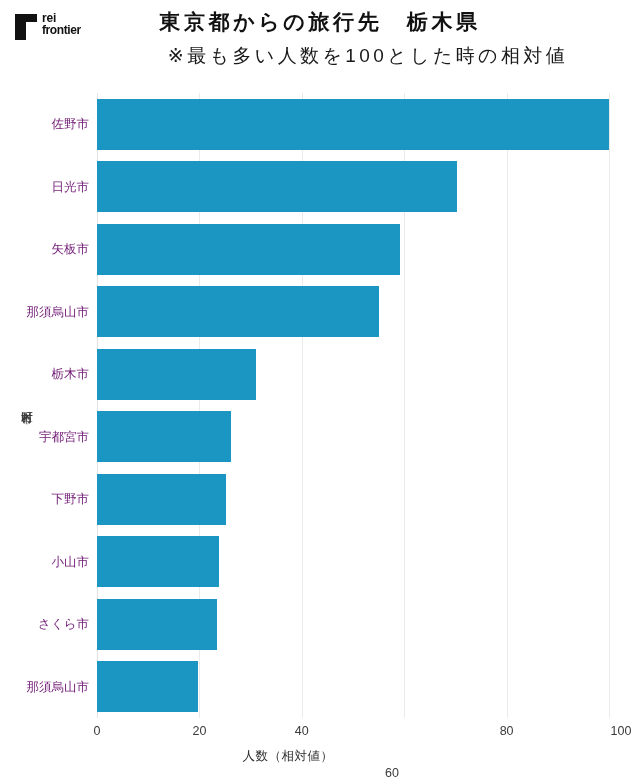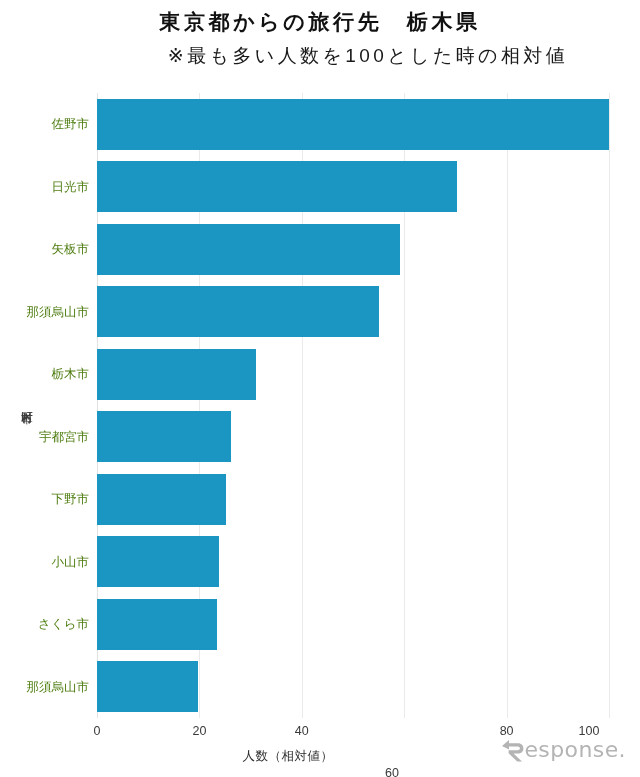--- a/index.html
+++ b/index.html
@@ -121,21 +121,21 @@
     position: absolute;
     left: 0;
     top: 13px;
     width: 97px;
     height: 625px;
   }
   .ytick {
     position: absolute;
     right: 8px;
     font-size: 12.5px;
-    color: #4d7c0f;
+    color: #701a75;
     white-space: nowrap;
     text-align: right;
     transform: translateY(-50%);
   }
   .yaxis-title {
     position: absolute;
     left: 19px;
     top: 310px;
     font-size: 11.5px;
     color: #3a3a3a;
@@ -194,20 +194,29 @@
     font-family: "DejaVu Sans", sans-serif;
     margin-left: -1px;
     line-height: 1;
   }
 </style>
 </head>
 <body>
 
 <div class="header">
 
+  <div class="logo">
+    <svg class="logo-mark" viewBox="0 0 24 28">
+      <path d="M1 1 H23 L23 9 H12 V27 H1 Z" fill="#111111"></path>
+    </svg>
+    <div class="logo-text">
+      <span class="l1">rei</span>
+      <span class="l2">frontier</span>
+    </div>
+  </div>
 
   <div class="title">東京都からの旅行先　栃木県</div>
   <div class="subtitle">※最も多い人数を100とした時の相対値</div>
 </div>
 
 <div class="chart">
 
   <div class="ylabel-wrap">
     <div class="yaxis-title">市区町村</div>
     <div id="yticks">
@@ -267,24 +276,18 @@
         </div>
       </div>
   </div>
 
   <div class="xticks" id="xticks">
       <div class="xtick" style="left: 0px;">0</div>
       <div class="xtick" style="left: 102.4px;">20</div>
       <div class="xtick" style="left: 204.8px;">40</div>
       <div class="xtick" style="left: 295px; margin-top: 42px;">60</div>
       <div class="xtick" style="left: 409.6px;">80</div>
-      <div class="xtick" style="left: 492px;">100</div>
+      <div class="xtick" style="left: 524px;">100</div>
     </div>
   <div class="xaxis-title">人数（相対値）</div>
 
-  <div class="watermark">
-    <svg class="wm-r" viewBox="0 0 26 26">
-      <path d="M3 9 L10 3 L10 6.2 L19 6.2 C22.6 6.2 24.4 8.6 24.4 11.4 C24.4 14.2 22.6 16.4 19.2 16.4 L14.5 16.4 L23 24.5 L18.2 24.5 L9.6 16.2 L9.6 13.2 L18.6 13.2 C20 13.2 20.9 12.5 20.9 11.3 C20.9 10.2 20 9.5 18.6 9.5 L10 9.5 L10 12.6 Z" fill="#b4b4b4"></path>
-    </svg>
-    <span class="wm-text">esponse.</span>
-  </div>
 
 </div>
 
 </body></html>

